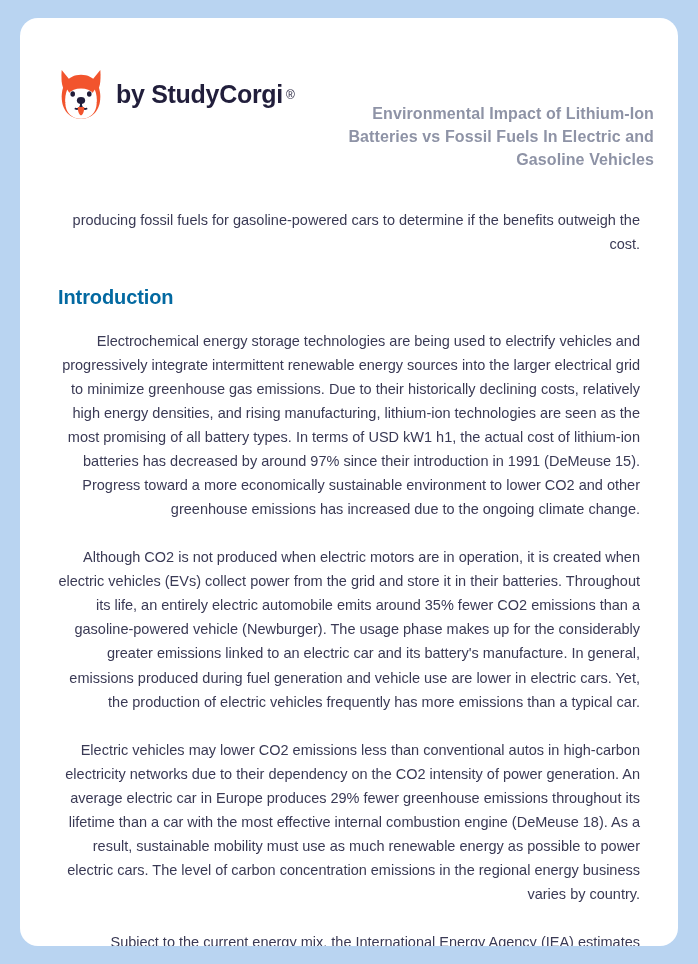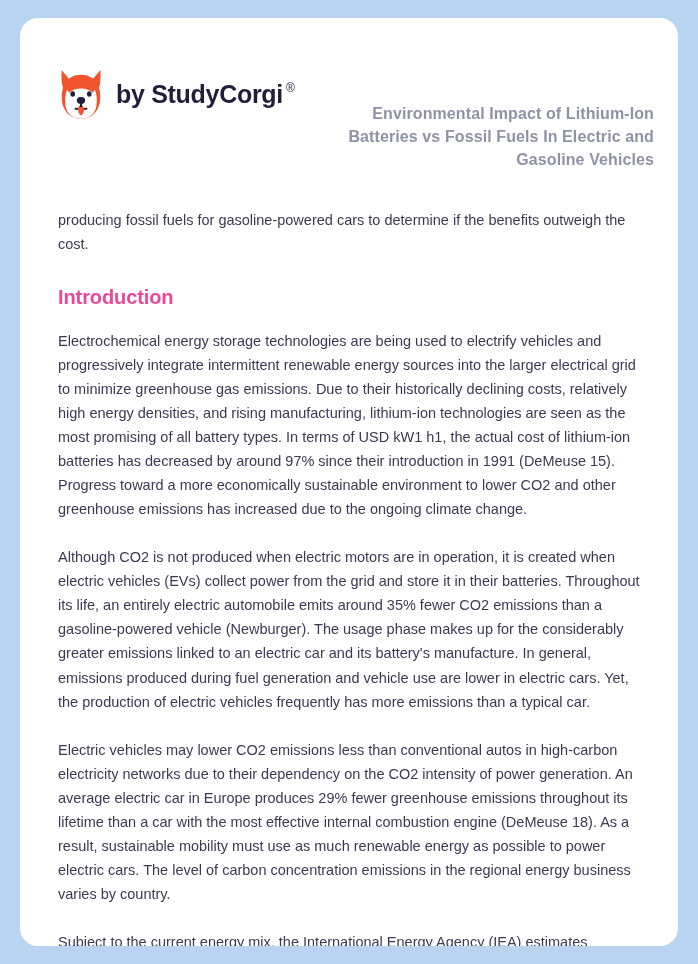--- a/index.html
+++ b/index.html
@@ -37,21 +37,21 @@
     padding-top: 6px;
   }
   .brand-logo {
     width: 46px;
     height: 52px;
     flex: 0 0 auto;
     display: block;
   }
   .brand-wordmark {
     display: flex;
-    align-items: flex-start;
+    align-items: center;
     font-size: 25px;
     font-weight: bold;
     color: #211e3b;
     letter-spacing: -0.3px;
     white-space: nowrap;
   }
   .brand-reg {
     font-size: 12px;
     font-weight: normal;
     margin-left: 3px;
@@ -80,28 +80,28 @@
   }
   
   .doc-body {
     padding: 36px 38px 0 38px;
   }
   .doc-body p {
     margin: 0 0 24px 0;
     font-size: 14.5px;
     line-height: 1.66;
     color: #3a3a55;
-    text-align: left;
+    text-align: right;
   }
   .doc-body p:last-child { margin-bottom: 12px; }
   .section-heading {
     margin: 30px 0 20px 0;
     font-size: 20px;
     font-weight: bold;
-    color: #ec4899;
+    color: #0369a1;
     letter-spacing: -0.1px;
   }
 </style>
 </head>
 <body>
 
 <div class="page">
 
   <div class="doc-header">
 

